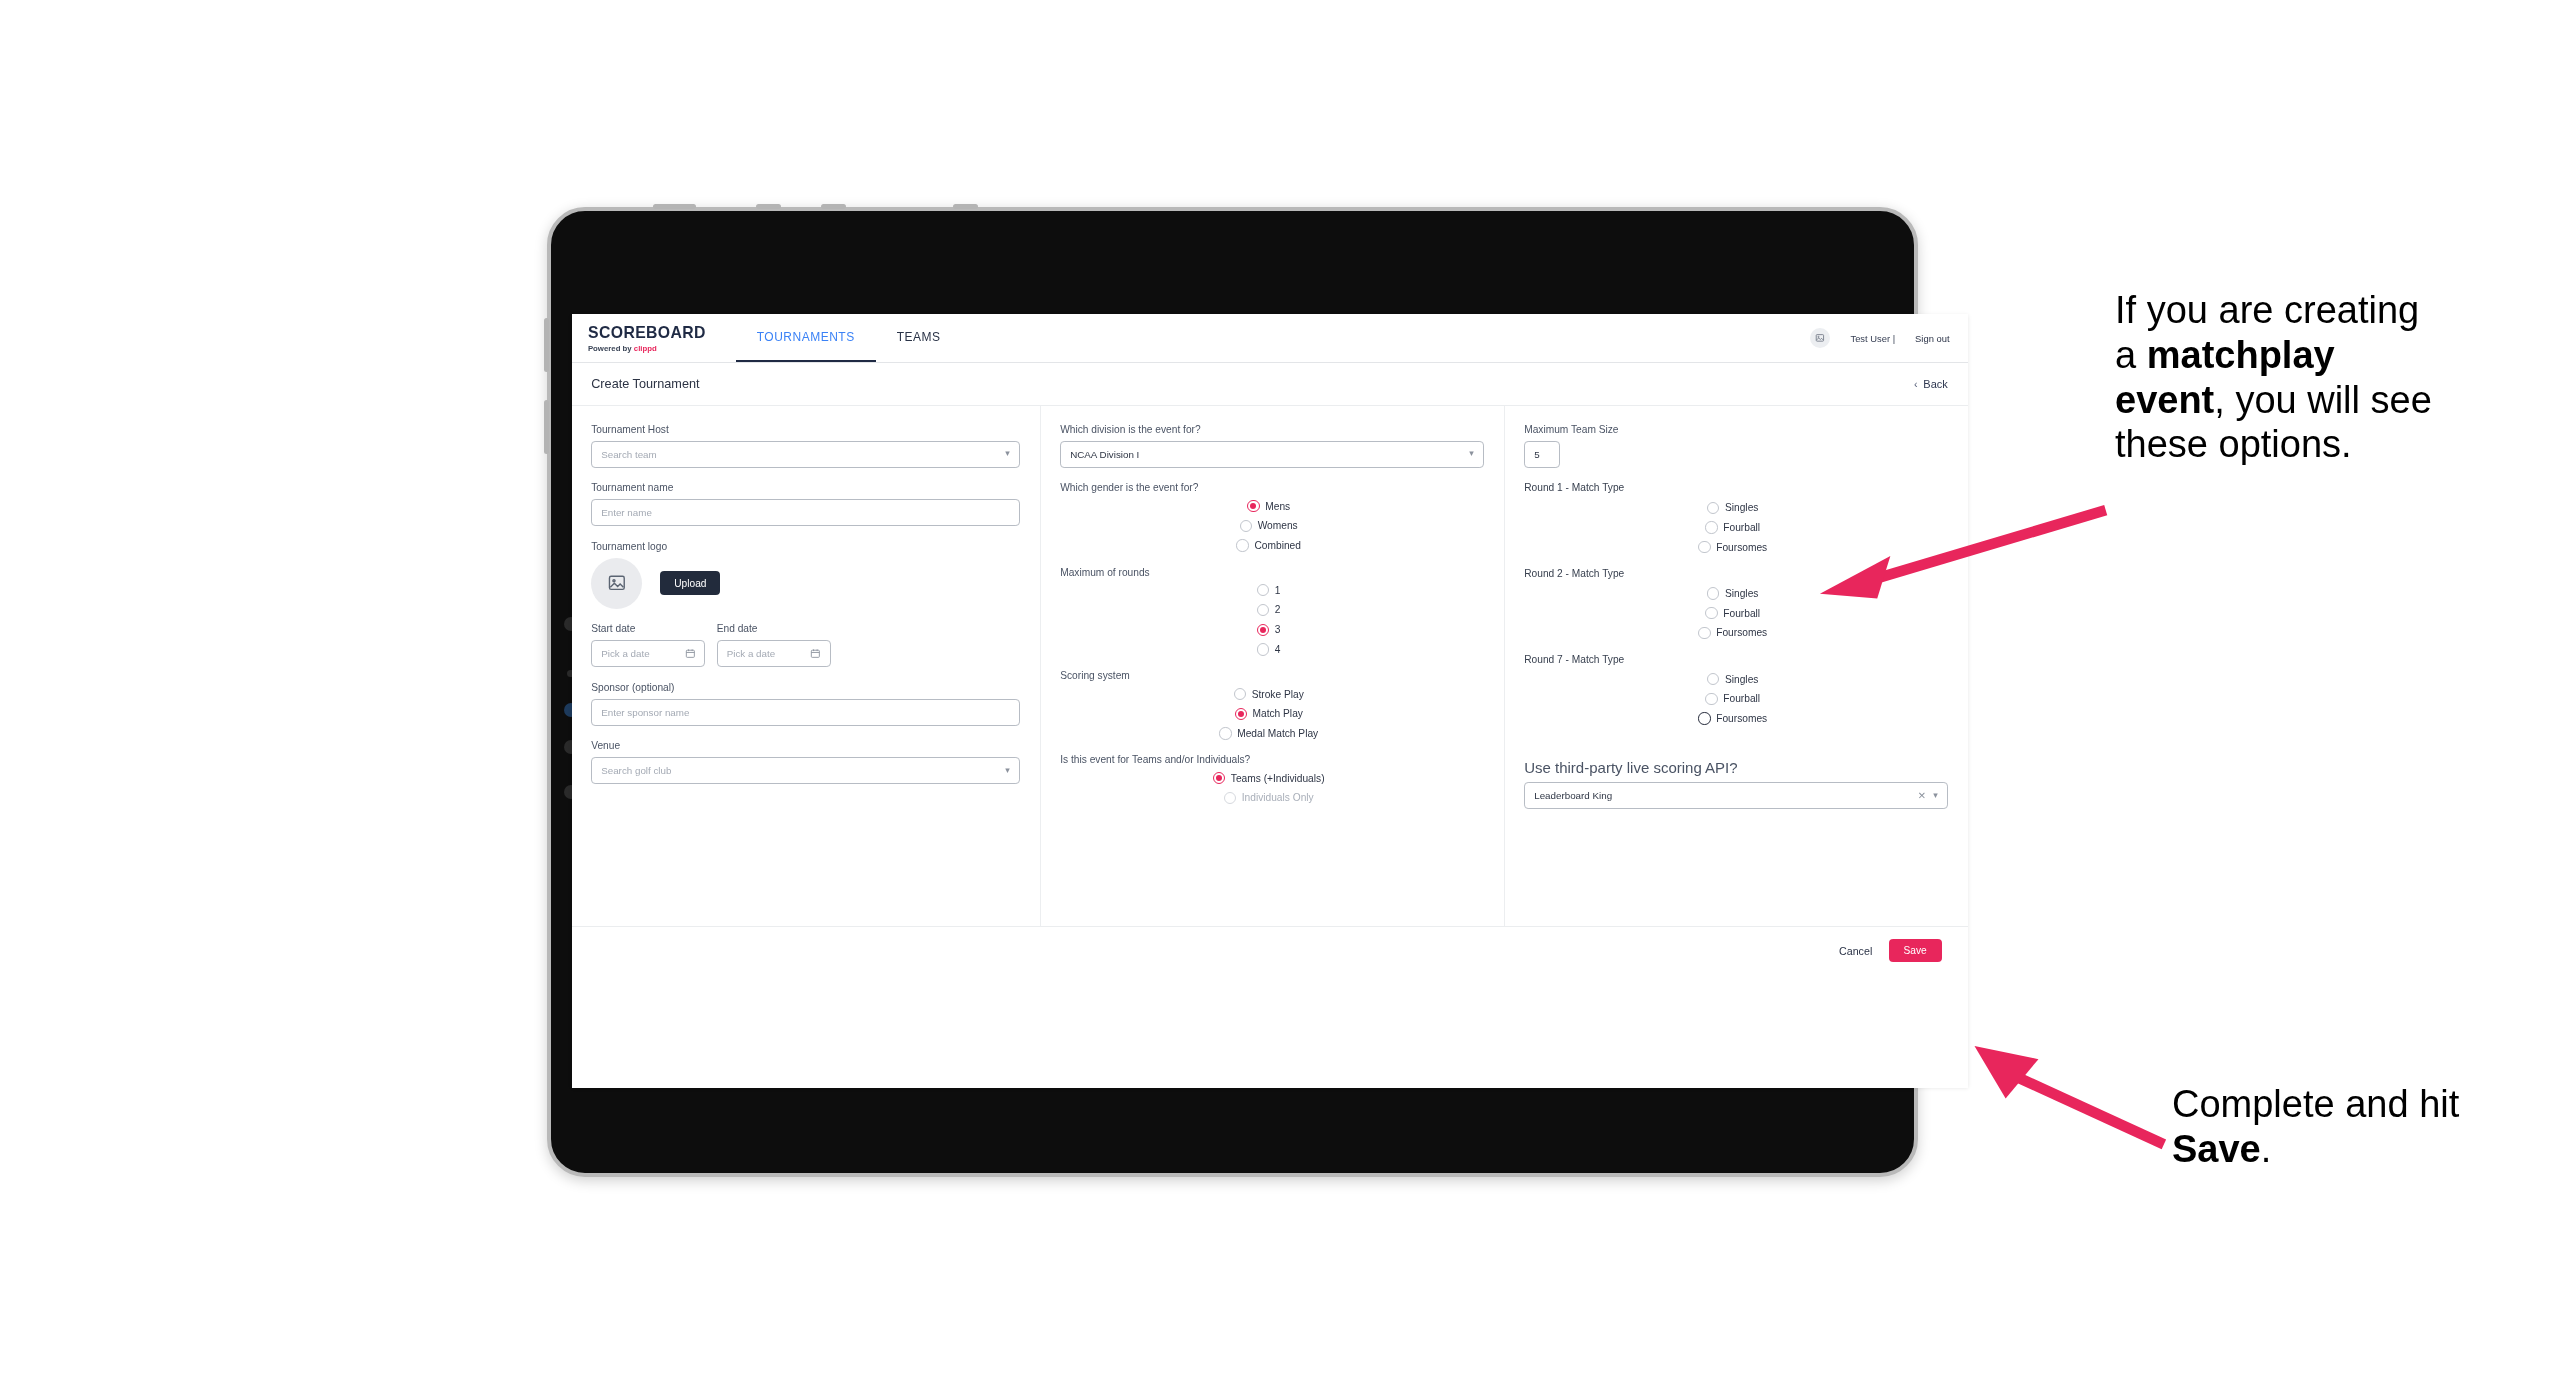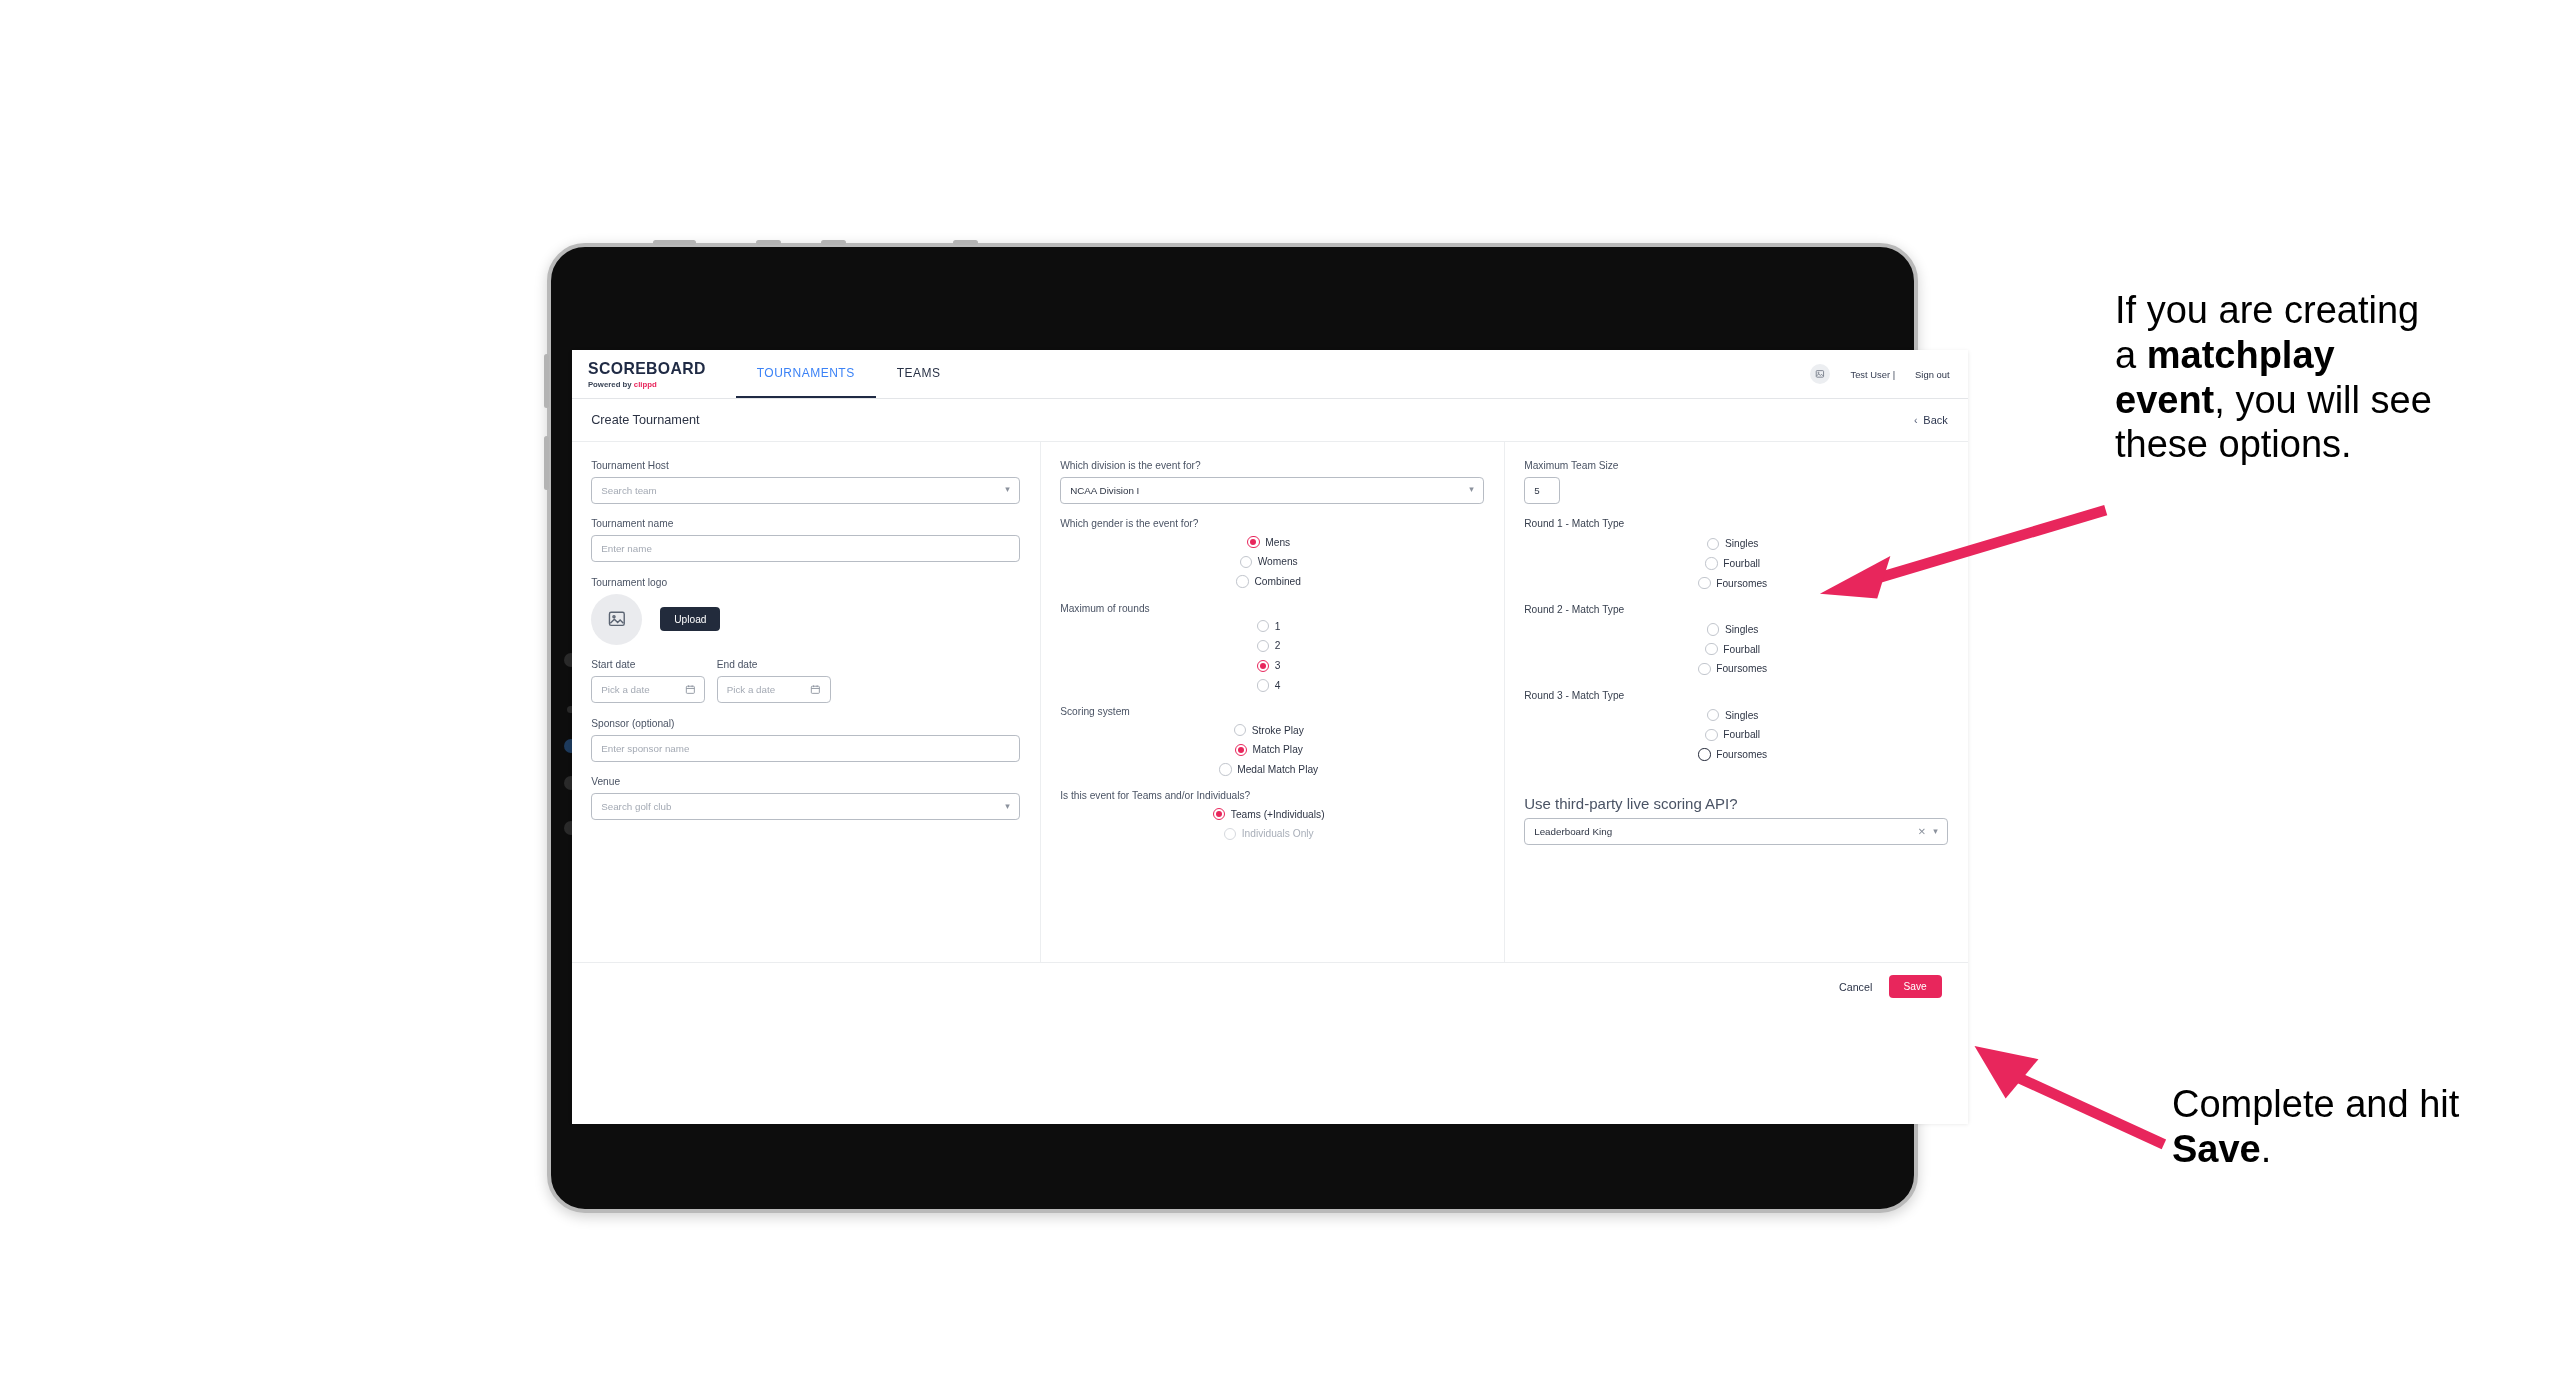--- a/index.html
+++ b/index.html
@@ -12,21 +12,20 @@
   #stage { position: relative; width: 2576px; height: 1386px; background: #fff; }
 
   
   #tablet {
     position: absolute; left: 547px; top: 207px;
     width: 1371px; height: 970px;
     background: #0d0d0d;
     border-radius: 38px;
     border: 4.1px solid #b9b9b9;
     box-shadow: 0 3.3px 13px rgba(0,0,0,.18);
-    margin-top: 36px;
   }
   .tab-btn { position: absolute; background: #b4b4b4; border-radius: 2.5px; }
   .tb-top1 { top: -7.4px; left: 102px; width: 43px; height: 5.7px; }
   .tb-top2 { top: -7.4px; left: 205px; width: 24.6px; height: 5.7px; }
   .tb-top3 { top: -7.4px; left: 270px; width: 24.6px; height: 5.7px; }
   .tb-top4 { top: -7.4px; left: 402px; width: 24.6px; height: 5.7px; }
   .tb-left1 { left: -7.4px; top: 107px; width: 5.7px; height: 54px; }
   .tb-left2 { left: -7.4px; top: 189px; width: 5.7px; height: 54px; }
   .dot { position: absolute; left: 13px; background: #2a2a2a; border-radius: 50%; width: 14px; height: 14px; }
   .dot.d1 { top: 406px; }
@@ -392,21 +391,21 @@
             <div class="radio">
               <span class="rdot"></span>
               <span class="rtext">Fourball</span>
             </div>
             <div class="radio">
               <span class="rdot"></span>
               <span class="rtext">Foursomes</span>
             </div>
           </div>
 
-          <div class="sec">Round 3 - Match Type</div>
+          <div class="sec">Round 7 - Match Type</div>
           <div class="radiorow">
             <div class="radio">
               <span class="rdot"></span>
               <span class="rtext">Singles</span>
             </div>
             <div class="radio">
               <span class="rdot"></span>
               <span class="rtext">Fourball</span>
             </div>
             <div class="radio">

